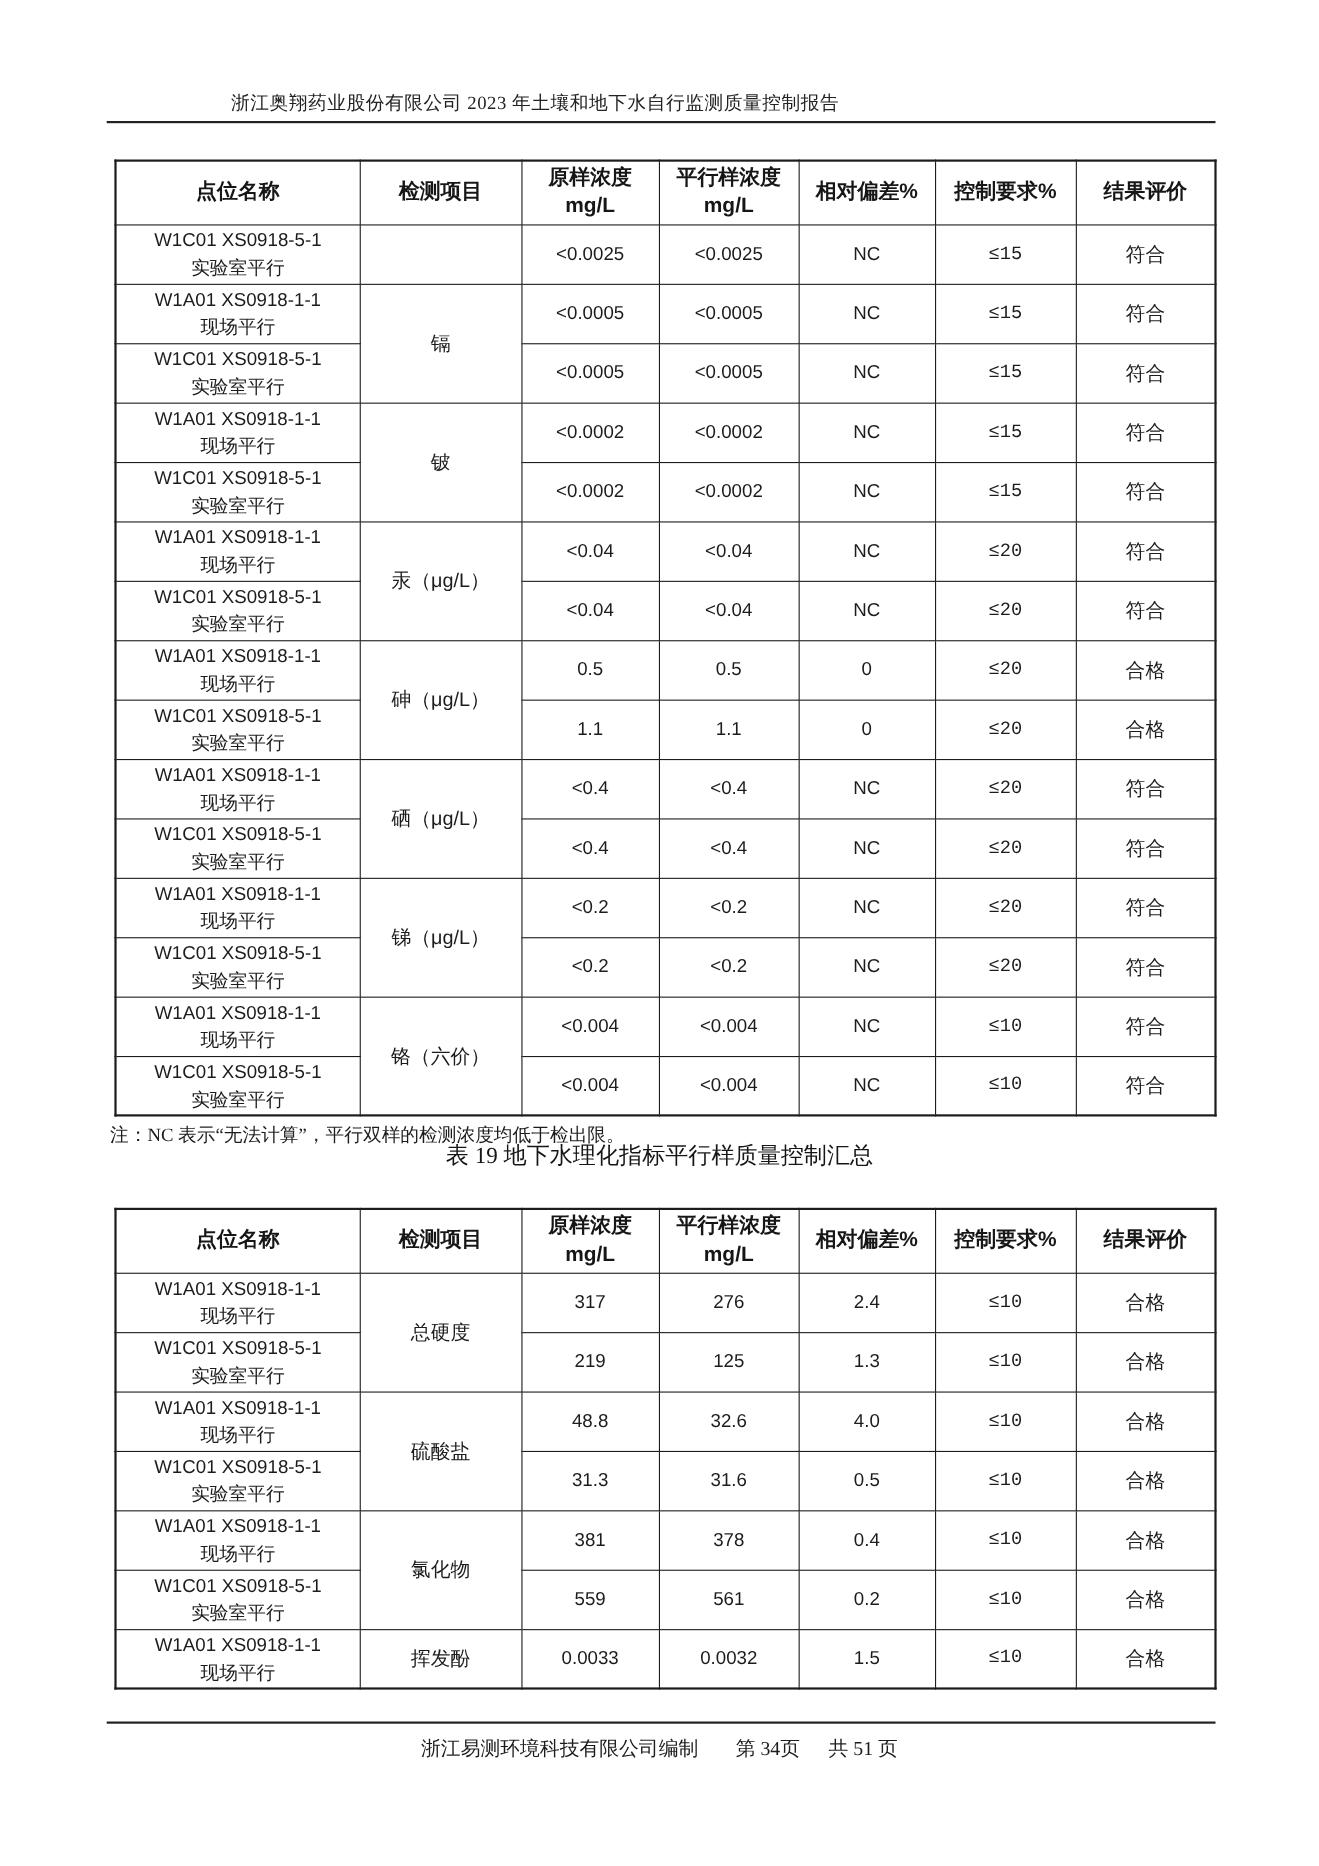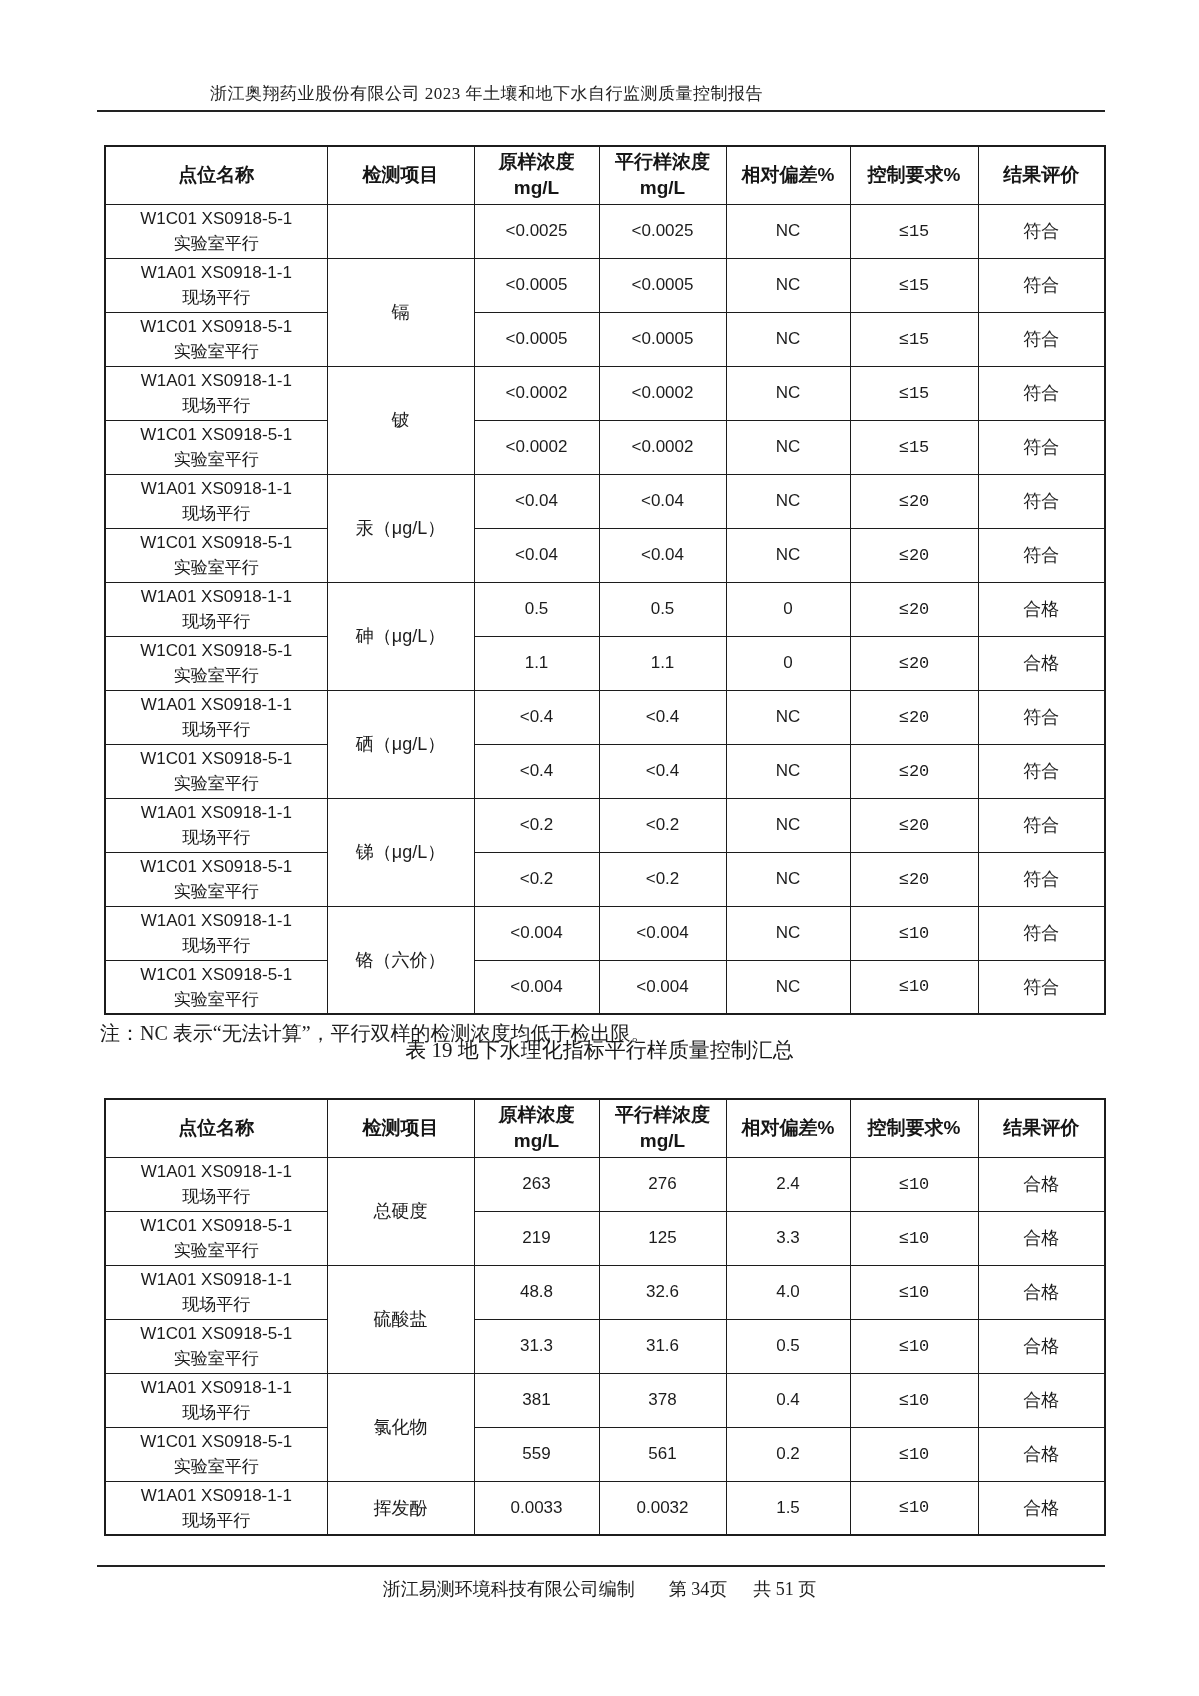--- a/index.html
+++ b/index.html
@@ -74,21 +74,21 @@
   }
   td.item-td { font-size: 18px; }
   td.original-td, td.parallel-td, td.deviation-td { font-size: 17px; }
   td.requirement-td { font-size: 17px; font-family: Liberation Mono, monospace; }
   td.result-td { font-size: 18px; }
   .table-note {
     position: absolute;
     top: 1020px;
     left: 100px;
     width: 1000px;
-    font-size: 20px;
+    font-size: 17px;
     color: #1c1c1c;
     text-align: left;
   }
   .table-caption {
     position: absolute;
     top: 1036px;
     left: 0;
     width: 1199px;
     text-align: center;
     font-weight: normal;
@@ -304,32 +304,32 @@
         <th>相对偏差%</th>
         <th>控制要求%</th>
         <th>结果评价</th>
       </tr>
     </thead>
   <tbody>
       <tr>
         <td class="site-td">W1A01 XS0918-1-1
 现场平行</td>
         <td class="item-td" rowspan="2">总硬度</td>
-        <td class="original-td">263</td>
+        <td class="original-td">317</td>
         <td class="parallel-td">276</td>
         <td class="deviation-td">2.4</td>
         <td class="requirement-td">≤10</td>
         <td class="result-td">合格</td>
       </tr>
       <tr>
         <td class="site-td">W1C01 XS0918-5-1
 实验室平行</td>
         <td class="original-td">219</td>
         <td class="parallel-td">125</td>
-        <td class="deviation-td">3.3</td>
+        <td class="deviation-td">1.3</td>
         <td class="requirement-td">≤10</td>
         <td class="result-td">合格</td>
       </tr>
       <tr>
         <td class="site-td">W1A01 XS0918-1-1
 现场平行</td>
         <td class="item-td" rowspan="2">硫酸盐</td>
         <td class="original-td">48.8</td>
         <td class="parallel-td">32.6</td>
         <td class="deviation-td">4.0</td>

